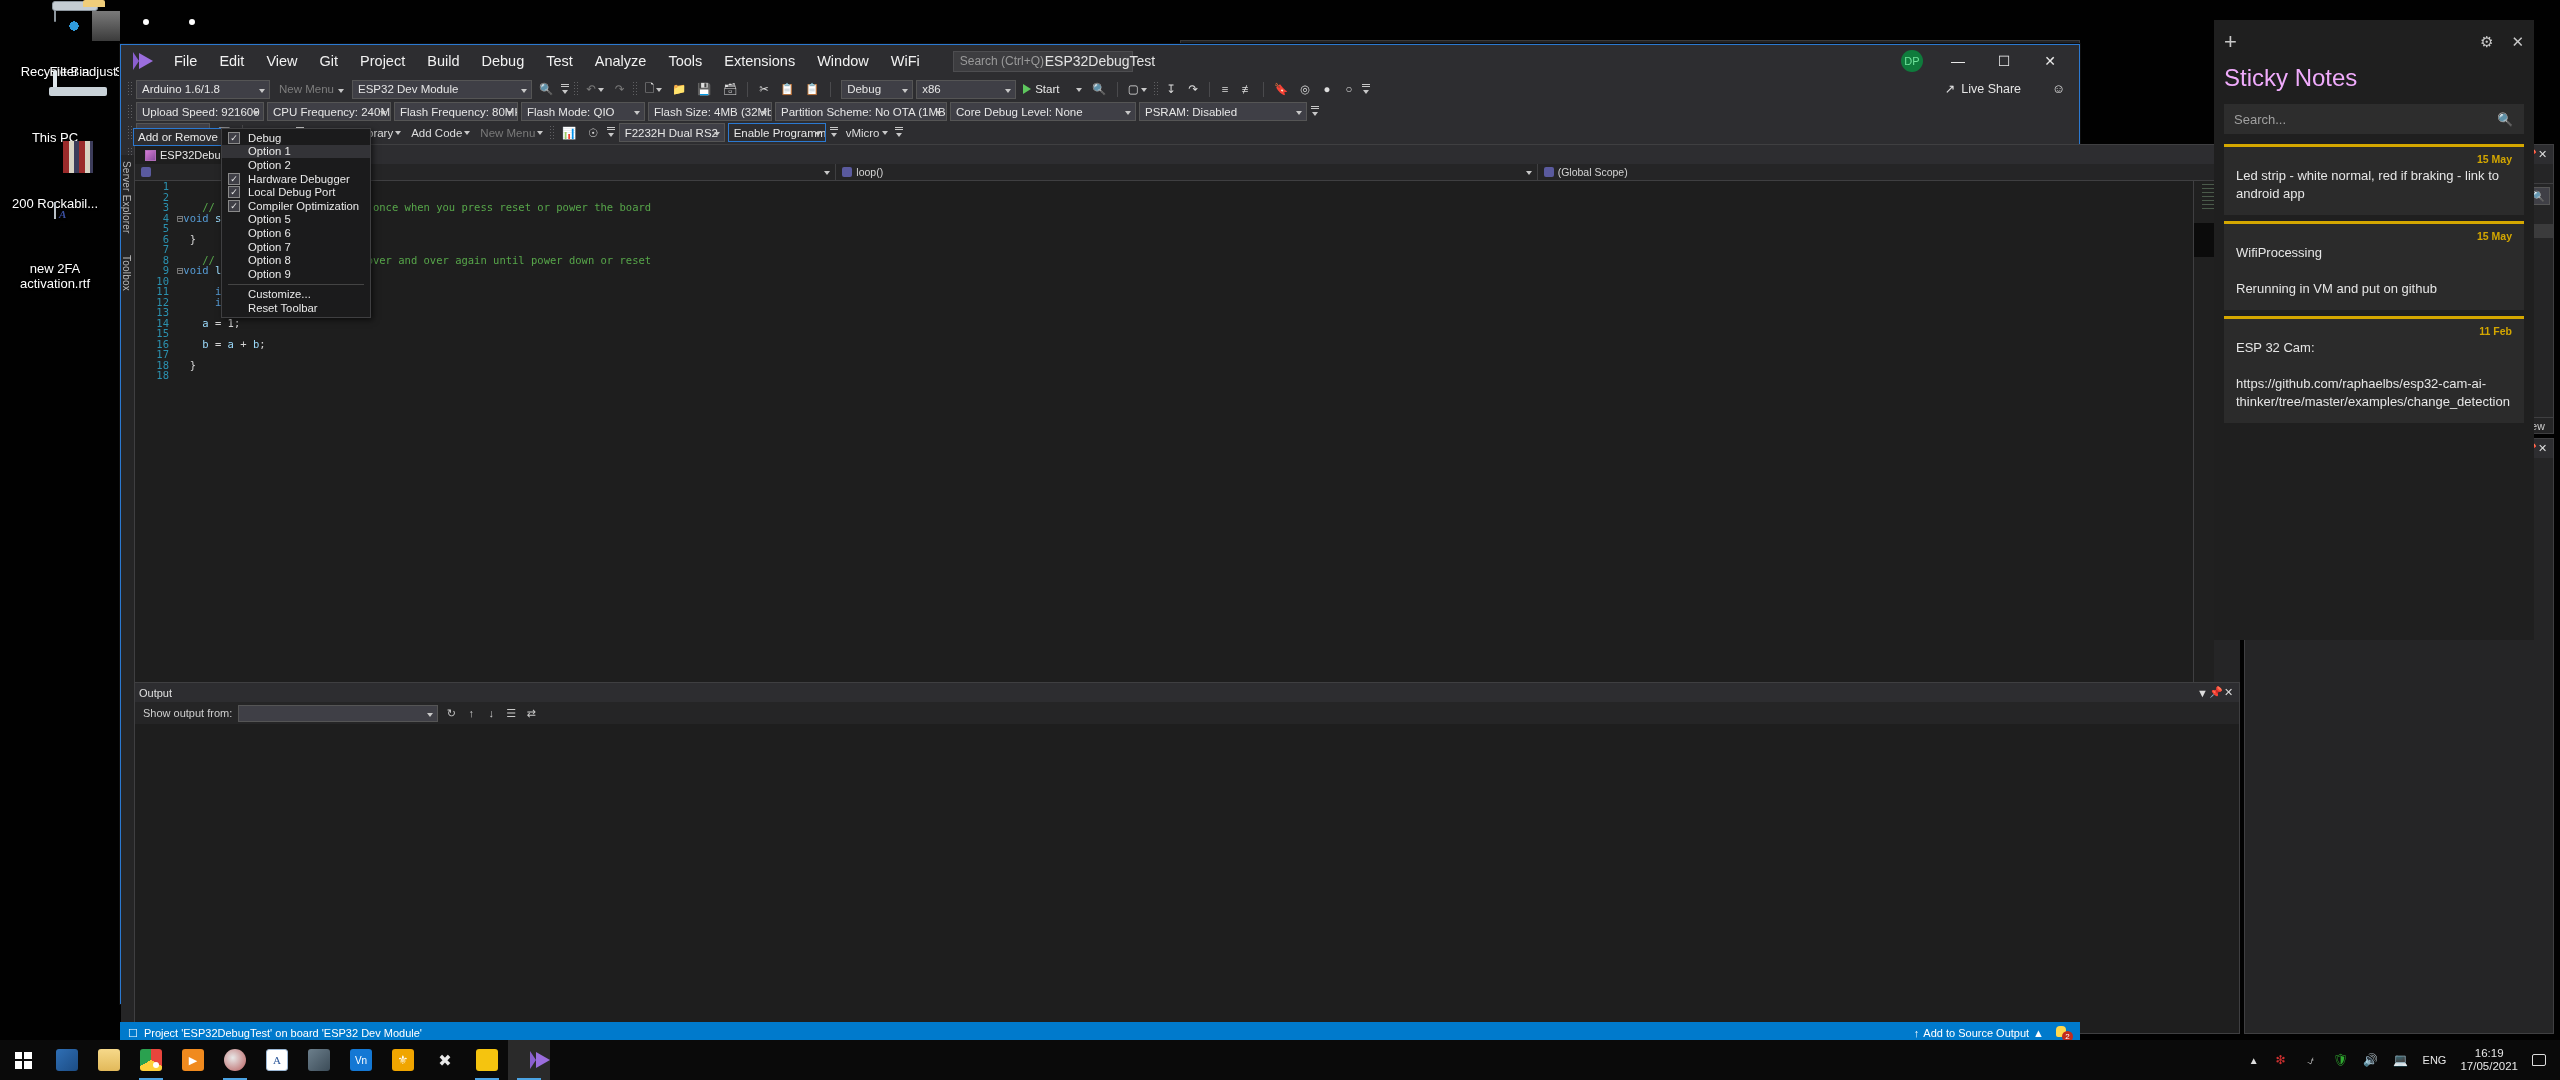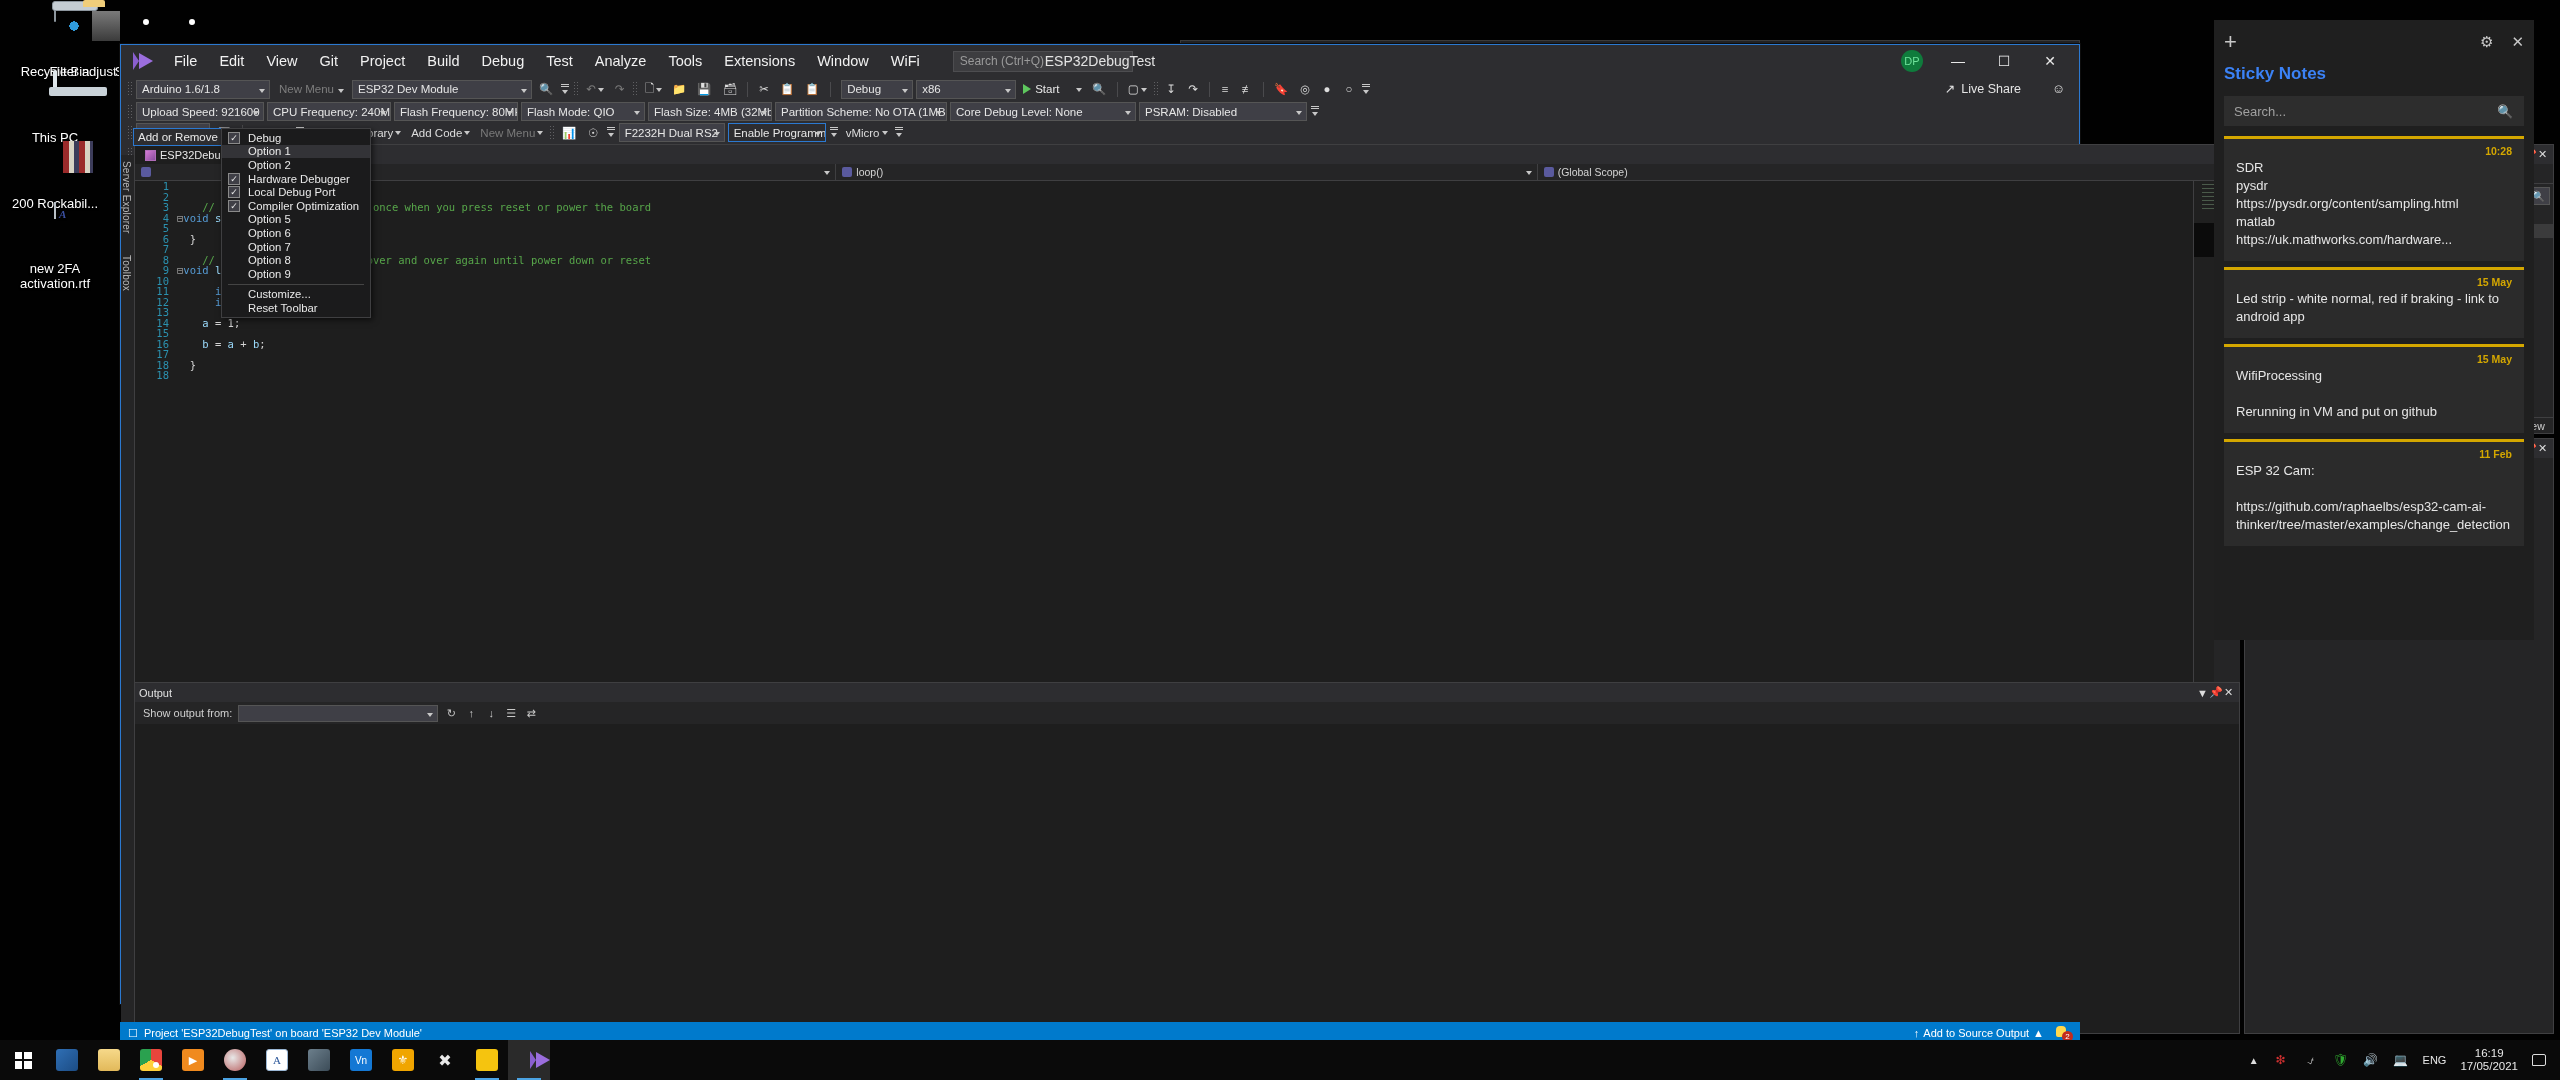--- a/index.html
+++ b/index.html
@@ -217,21 +217,21 @@
   .notif{position:relative;width:18px;height:16px;}
   .notif .bell{position:absolute;left:2px;top:1px;width:10px;height:11px;background:#ffd84d;border-radius:4px 4px 2px 2px;}
   .notif .cnt{position:absolute;right:-1px;bottom:-1px;background:#c42b1c;color:#fff;font-size:8px;border-radius:50%;
      width:11px;height:11px;display:flex;align-items:center;justify-content:center;}
 
   
   .sticky{position:absolute;right:26px;top:20px;width:320px;height:620px;background:#1f1f1f;}
   .sn-top{height:44px;display:flex;align-items:center;padding:0 10px;}
   .sn-plus{color:#c8c8c8;font-size:22px;font-weight:300;}
   .sn-right{margin-left:auto;display:flex;gap:18px;align-items:center;color:#c8c8c8;font-size:15px;}
-  .sn-title{font-size:17px;font-weight:bold;color:#3b82f6;padding:0 10px 12px;}
+  .sn-title{font-size:24px;font-weight:normal;color:#f0abfc;padding:0 10px 12px;}
   .sn-search{margin:0 10px 10px;height:30px;background:#2d2d2d;display:flex;align-items:center;padding:0 10px;
      color:#a0a0a0;font-size:13px;}
   .sn-search .mag{margin-left:auto;color:#bdbdbd;font-size:13px;}
   .sn-note{margin:0 10px 6px;background:#2b2b2b;border-top:3px solid #d4a700;padding:6px 12px 12px;}
   .sn-date{text-align:right;color:#d4a700;font-size:10.5px;font-weight:bold;}
   .sn-body{color:#e6e6e6;font-size:13px;line-height:18px;white-space:pre-line;margin-top:2px;}
   .sn-scroll{position:absolute;right:1px;top:44px;bottom:2px;width:4px;background:#1f1f1f;}
 
   
   .taskbar{position:absolute;left:0;right:0;bottom:0;height:40px;background:#0a0a0a;display:flex;align-items:center;}
@@ -783,28 +783,20 @@
         <span>⚙</span>
         <span>✕</span>
       </span>
     </div>
     <div class="sn-title">Sticky Notes</div>
     <div class="sn-search">
       <span>Search...</span>
       <span class="mag">🔍</span>
     </div>
     <div class="sn-note">
-      <div class="sn-date">10:28</div>
-      <div class="sn-body">SDR
-pysdr
-https://pysdr.org/content/sampling.html
-matlab
-https://uk.mathworks.com/hardware...</div>
-    </div>
-    <div class="sn-note">
       <div class="sn-date">15 May</div>
       <div class="sn-body">Led strip - white normal, red if braking - link to android app</div>
     </div>
     <div class="sn-note">
       <div class="sn-date">15 May</div>
       <div class="sn-body">WifiProcessing
 
 Rerunning  in VM and put on  github</div>
     </div>
     <div class="sn-note">

